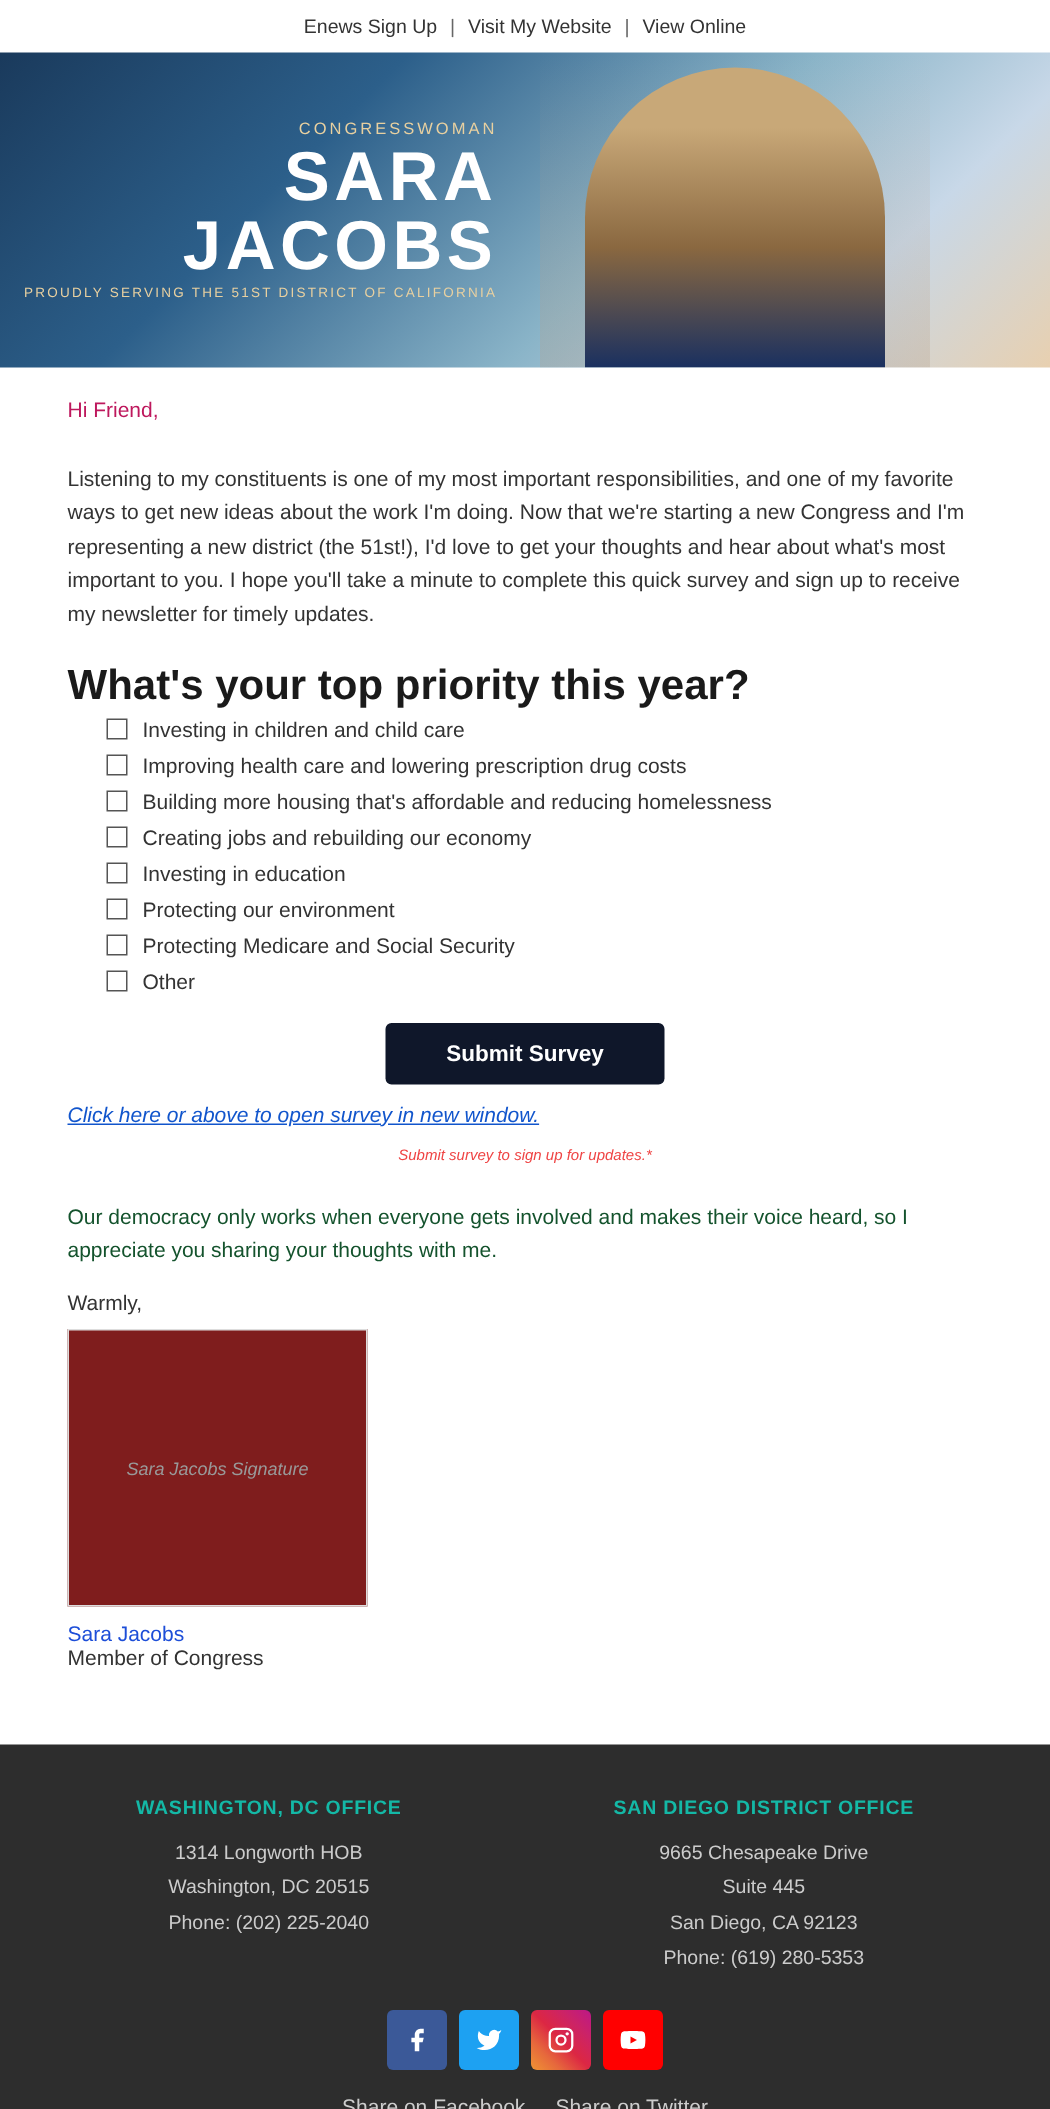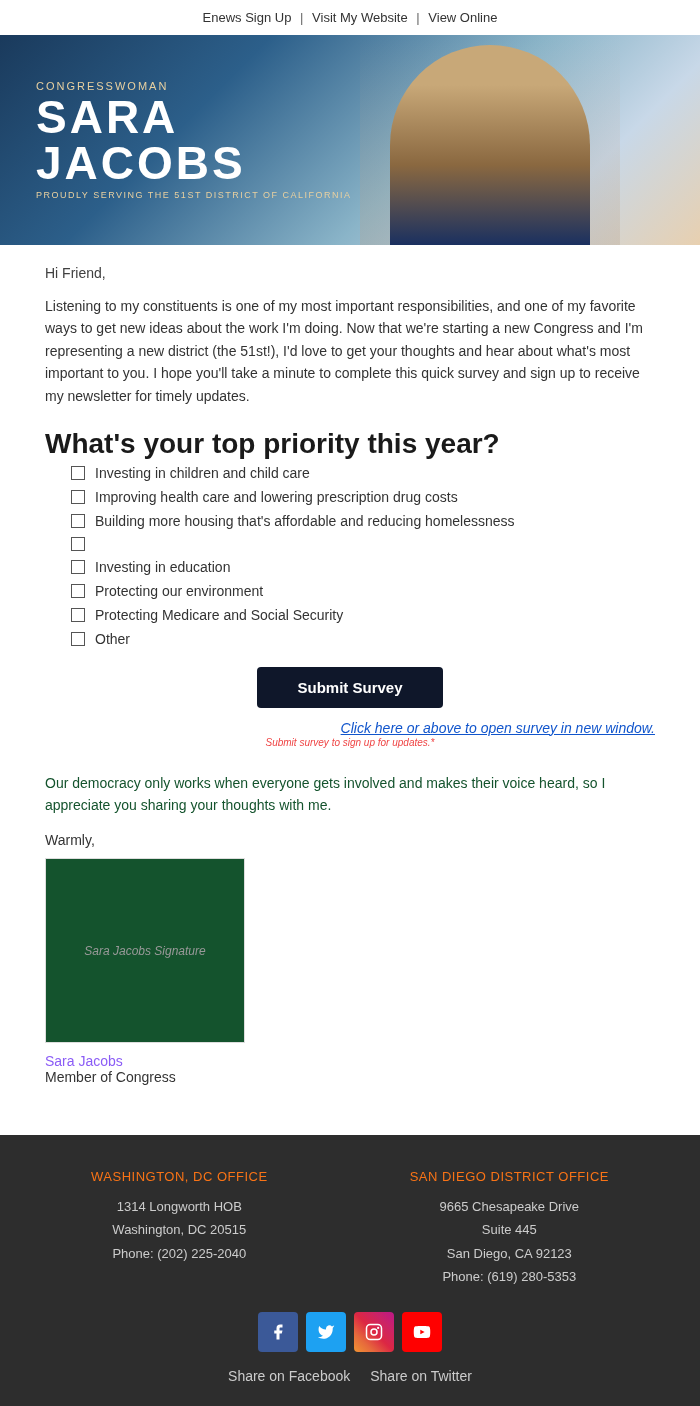--- a/index.html
+++ b/index.html
@@ -38,22 +38,23 @@
       height: 210px;
       background: linear-gradient(135deg, #1a3a5c 0%, #2c5f8a 30%, #8ab4c8 60%, #c8d8e8 80%, #e8d0b0 100%);
       position: relative;
       overflow: hidden;
       display: flex;
       align-items: flex-end;
     }
     .header-text-block {
       position: absolute;
       top: 50%;
-      left: 36px;
+      left: 16px;
       transform: translateY(-50%);
+      text-align: right;
     }
     .congresswoman-label {
       color: #e8d0a0;
       font-size: 11px;
       letter-spacing: 2px;
       text-transform: uppercase;
       font-weight: normal;
       margin-bottom: 2px;
     }
     .name-sara {
@@ -99,22 +100,22 @@
       position: relative;
     }
 
     
     .main-content {
       padding: 20px 45px 20px 45px;
     }
 
     .greeting {
       font-size: 14px;
-      margin-bottom: 14px;
-      color: #404040;
+      margin-bottom: 27px;
+      color: #be185d;
     }
 
     .intro-text {
       font-size: 14px;
       line-height: 1.6;
       margin-bottom: 20px;
       color: #333;
     }
 
     .survey-heading {
@@ -156,22 +157,22 @@
       color: #ffffff;
       border: none;
       padding: 12px 40px;
       font-size: 15px;
       font-weight: bold;
       cursor: pointer;
       border-radius: 4px;
     }
 
     .survey-link {
-      text-align: right;
-      margin-bottom: 1px;
+      text-align: left;
+      margin-bottom: 14px;
     }
     .survey-link a {
       color: #1155cc;
       font-style: italic;
       font-size: 14px;
       text-decoration: underline;
     }
 
     .survey-note {
       text-align: center;
@@ -193,33 +194,33 @@
       color: #333;
       margin-bottom: 10px;
     }
 
     .signature-block {
       margin-bottom: 10px;
     }
     .signature-img-placeholder {
       width: 200px;
       height: 185px;
-      background: #14532d;
+      background: #7f1d1d;
       border: 1px solid #ddd;
       display: flex;
       align-items: center;
       justify-content: center;
       font-size: 12px;
       color: #999;
       font-style: italic;
     }
 
     .signer-name {
       font-size: 14px;
-      color: #8b5cf6;
+      color: #1d4ed8;
       font-weight: normal;
     }
     .signer-title {
       font-size: 14px;
       color: #333;
     }
 
     
     .footer {
       background: #2d2d2d;
@@ -234,22 +235,22 @@
       justify-content: space-around;
       margin-bottom: 24px;
     }
 
     .office-block {
       text-align: center;
       font-size: 13px;
       line-height: 1.8;
     }
     .office-title {
-      font-weight: normal;
-      color: #f97316;
+      font-weight: bold;
+      color: #14b8a6;
       font-size: 13px;
       margin-bottom: 6px;
       text-transform: uppercase;
       letter-spacing: 0.5px;
       text-align: right;
     }
 
     .social-icons-row {
       display: flex;
       justify-content: center;
@@ -331,20 +332,21 @@
       <li>
         <span class="checkbox-item"></span>
         <span>Improving health care and lowering prescription drug costs</span>
       </li>
       <li>
         <span class="checkbox-item"></span>
         <span>Building more housing that's affordable and reducing homelessness</span>
       </li>
       <li>
         <span class="checkbox-item"></span>
+        <span>Creating jobs and rebuilding our economy</span>
       </li>
       <li>
         <span class="checkbox-item"></span>
         <span>Investing in education</span>
       </li>
       <li>
         <span class="checkbox-item"></span>
         <span>Protecting our environment</span>
       </li>
       <li>

